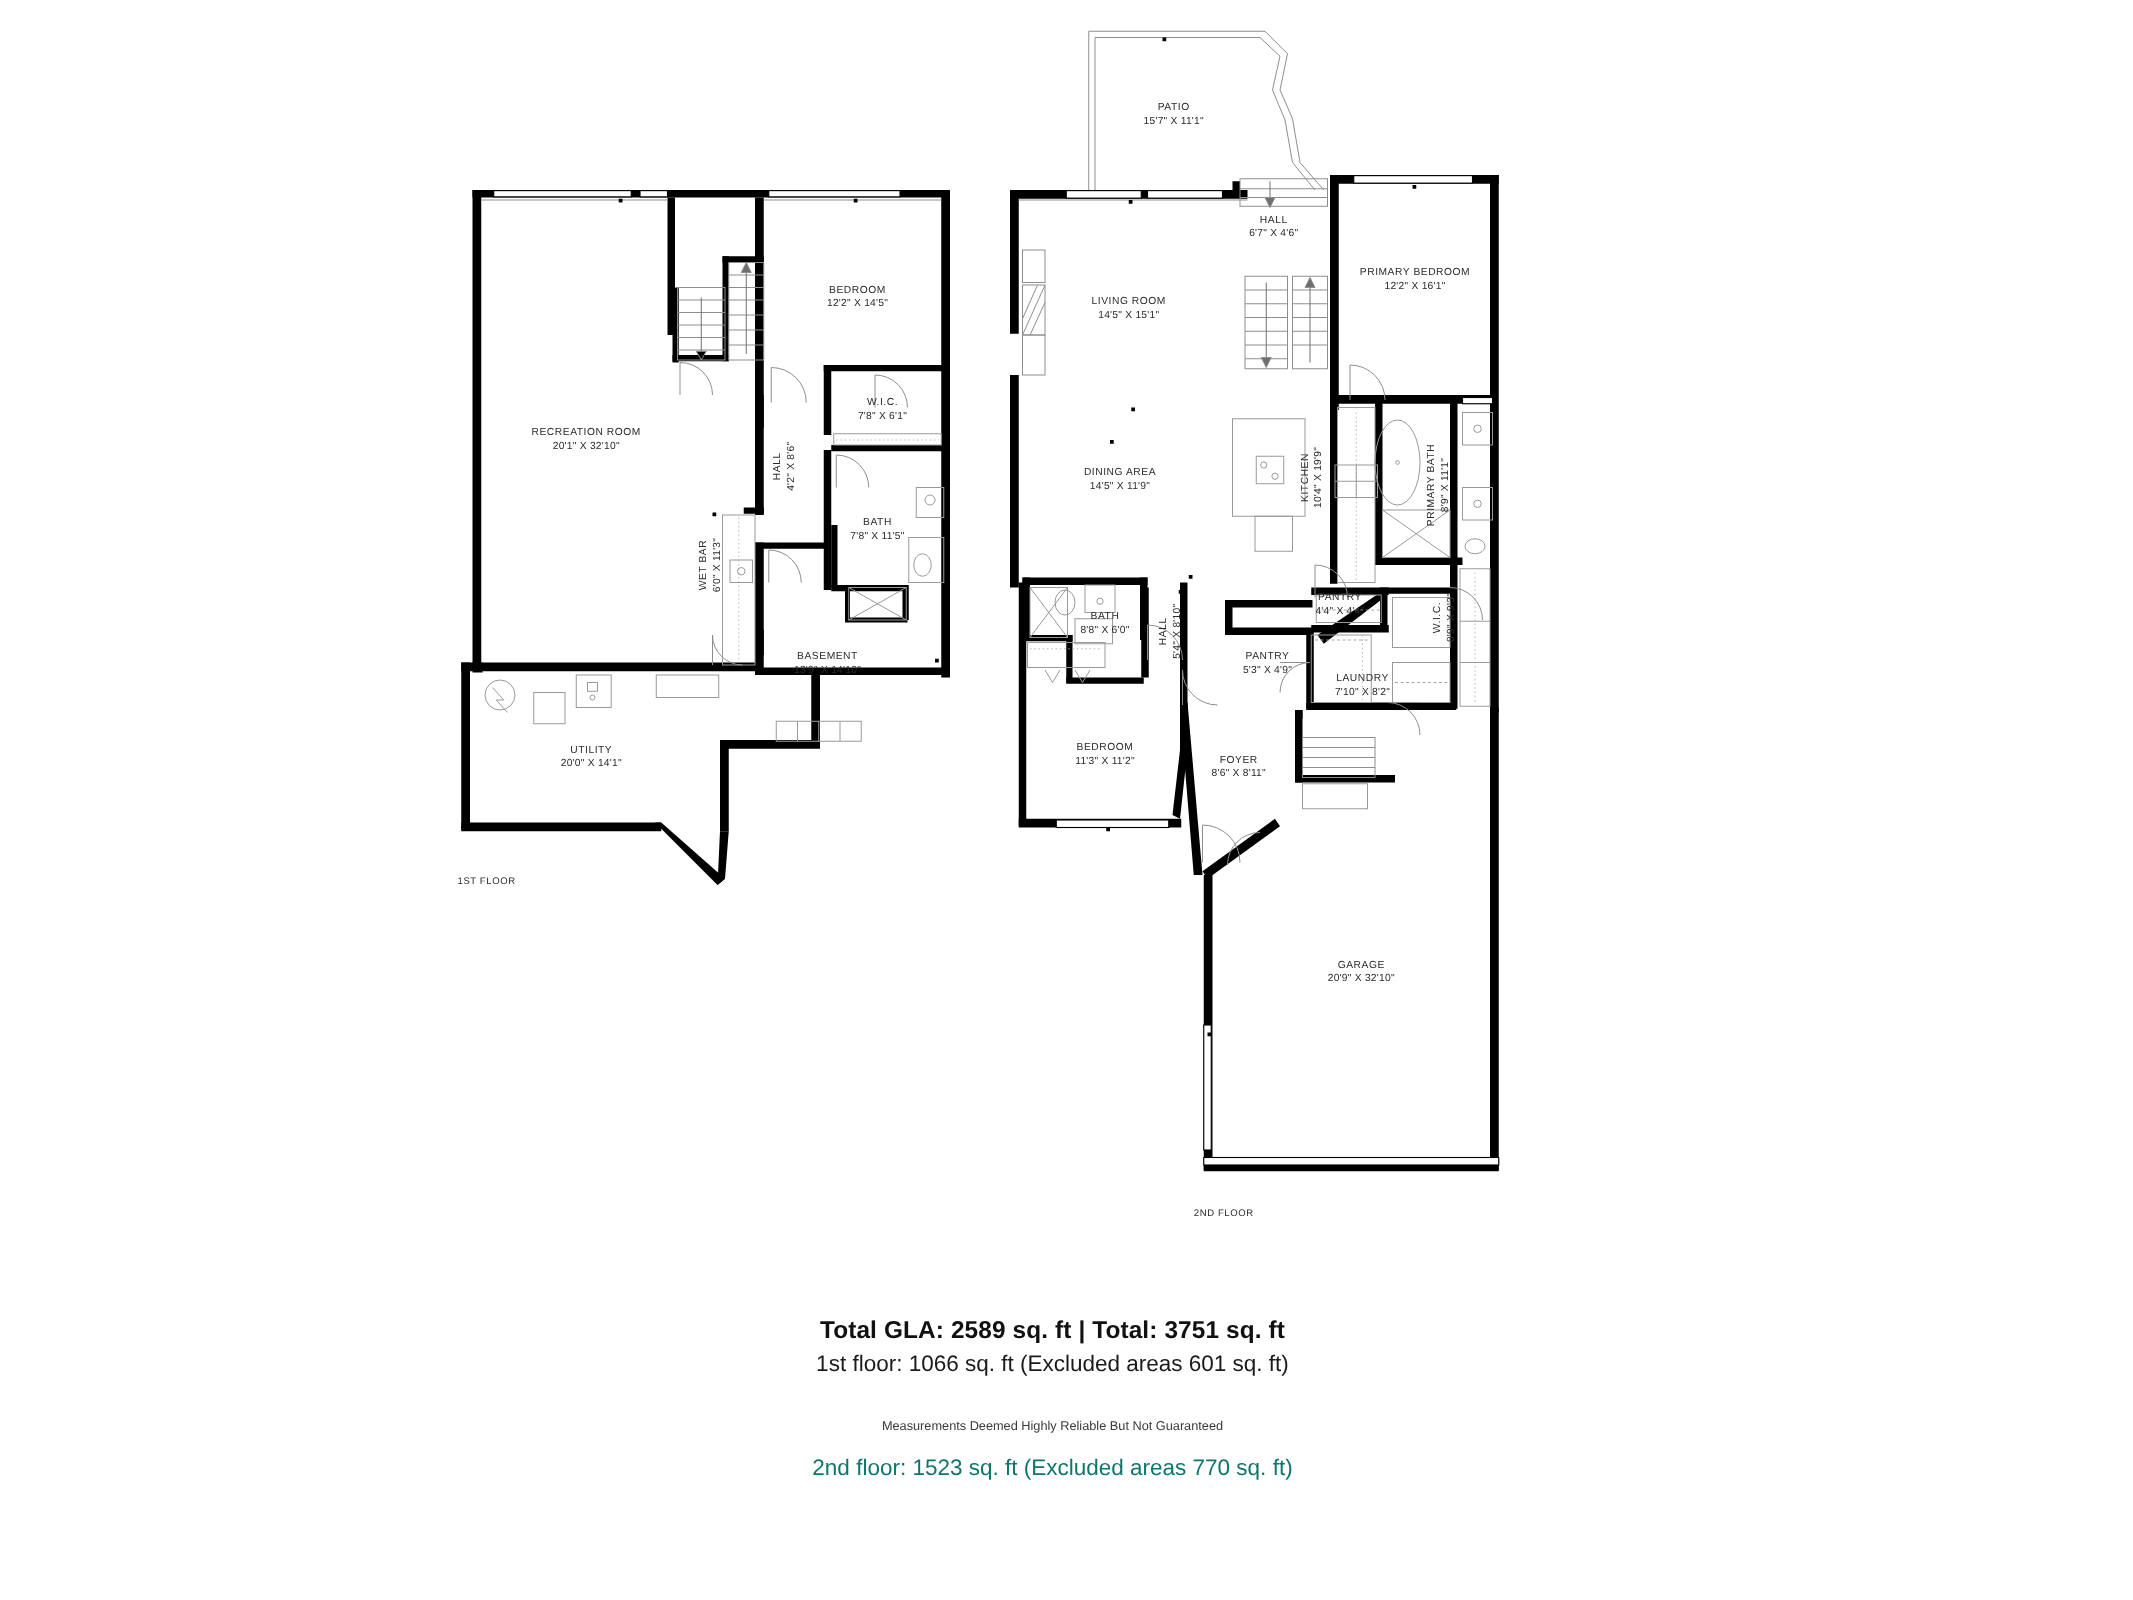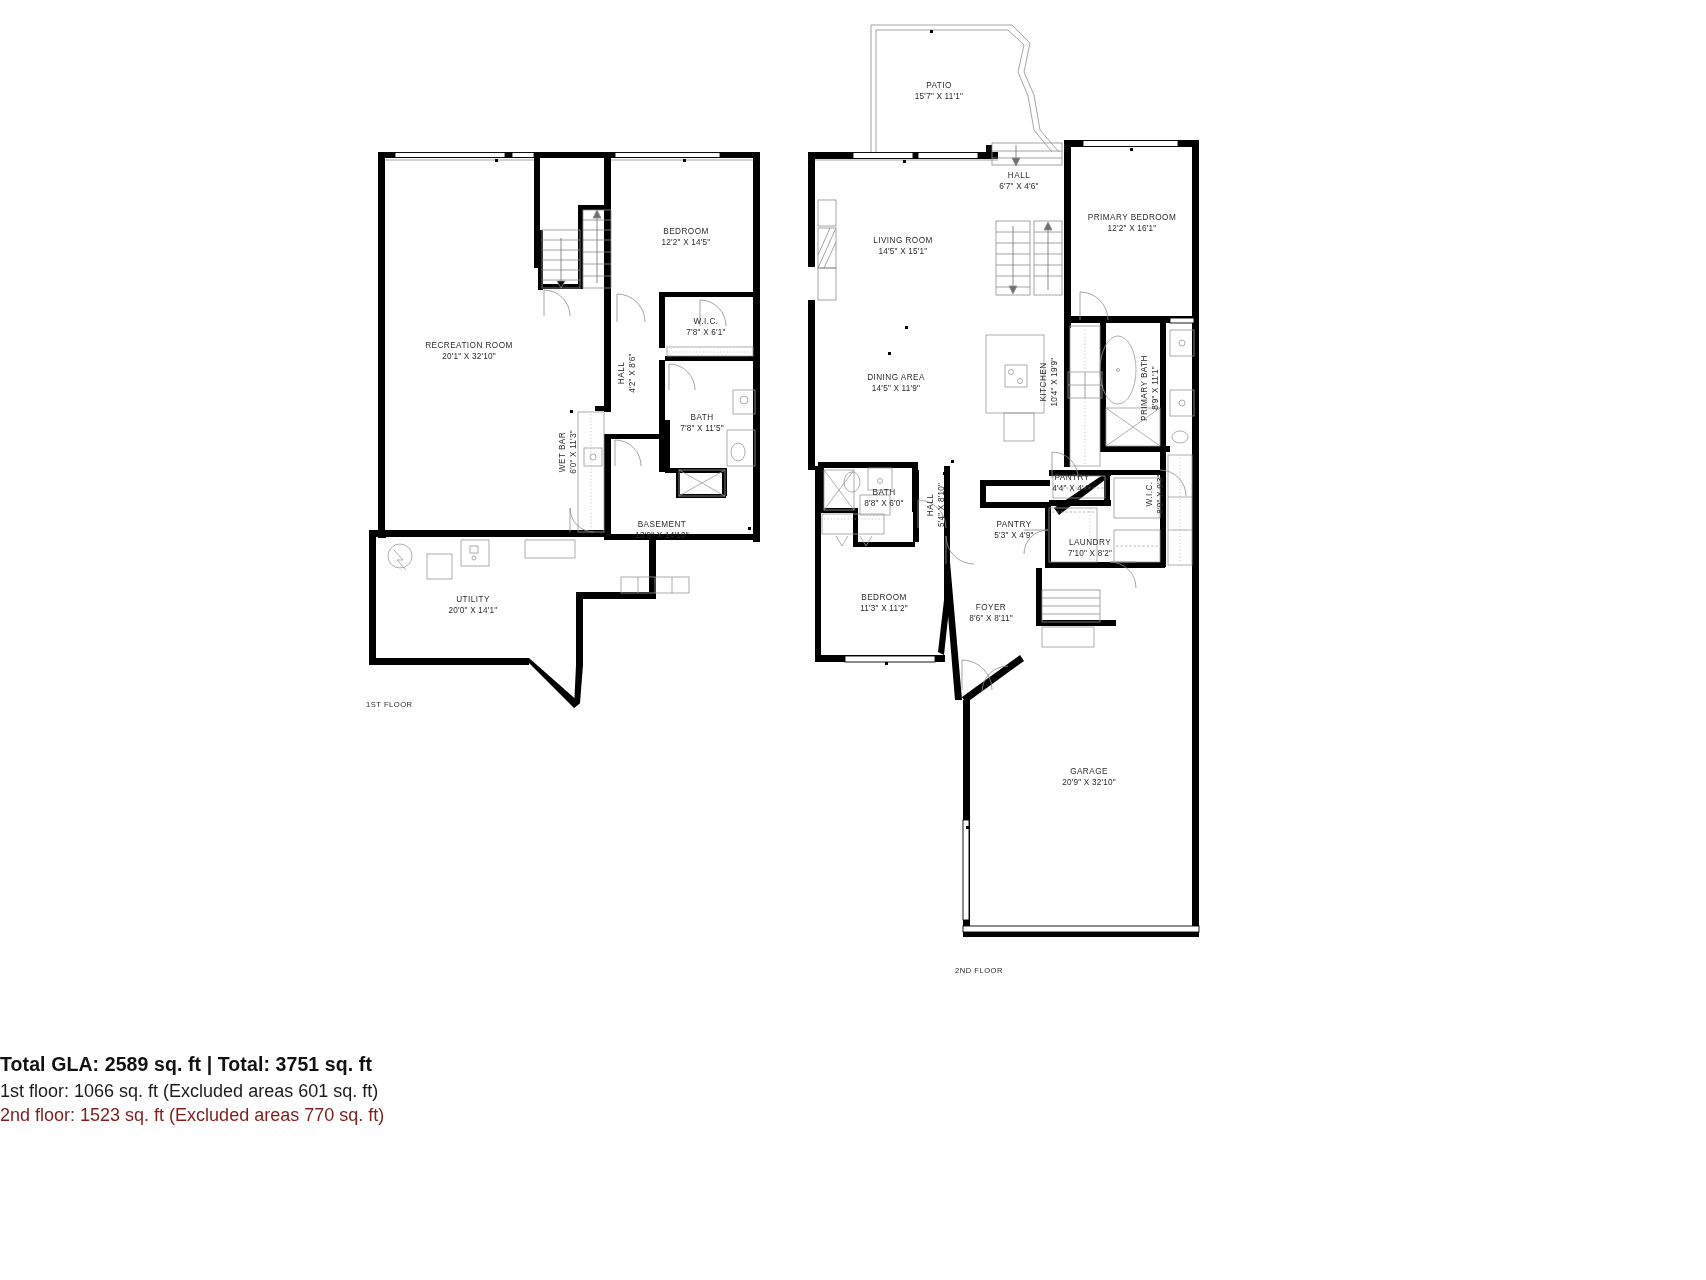--- a/index.html
+++ b/index.html
@@ -13,24 +13,24 @@
   .wall{fill:#000000;}
   .thinline{stroke:#8e8e8e;stroke-width:.8;fill:none;}
   .fixline{stroke:#9a9a9a;stroke-width:.8;fill:none;}
   .dashline{stroke:#9a9a9a;stroke-width:.7;fill:none;stroke-dasharray:2.4 2;}
   .dotline{stroke:#b0b0b0;stroke-width:.7;fill:none;stroke-dasharray:1.2 2.2;}
   .swing{stroke:#8e8e8e;stroke-width:.8;fill:none;}
   .winline{stroke:#000;stroke-width:.9;fill:#fff;}
   .stair{stroke:#8e8e8e;stroke-width:.8;fill:none;}
   .arrowline{stroke:#6f6f6f;stroke-width:.8;fill:none;}
   .tick{fill:#000;}
-  .summary{position:absolute;left:0;width:1684px;text-align:left;}
+  .summary{position:absolute;left:0;width:1684px;text-align:center;}
   #sum-main{top:1053px;font-size:19.5px;font-weight:bold;letter-spacing:.1px;color:#111;}
   #sum-l1{top:1081px;font-size:18px;color:#1b1b1b;}
-  #sum-l2{top:1105px;font-size:18px;color:#7f1d1d;}
+  #sum-l2{top:1164px;font-size:18px;color:#0f766e;}
   #sum-note{top:1136px;font-size:10.2px;color:#3a3a3a;}
 </style>
 </head>
 <body>
 
 <div id="stage">
 
   <svg id="plan" width="1706" height="1280" viewBox="0 0 1706 1280">
 
     <g>
@@ -510,14 +510,15 @@
         </g>
 
       <text class="floor-tag" x="955" y="973">2ND FLOOR</text>
     </g>
 
   </svg>
 
   <div class="summary" id="sum-main">Total GLA: 2589 sq. ft | Total: 3751 sq. ft</div>
   <div class="summary" id="sum-l1">1st floor: 1066 sq. ft (Excluded areas 601 sq. ft)</div>
   <div class="summary" id="sum-l2">2nd floor: 1523 sq. ft (Excluded areas 770 sq. ft)</div>
+  <div class="summary" id="sum-note">Measurements Deemed Highly Reliable But Not Guaranteed</div>
 
 </div>
 
 </body></html>

